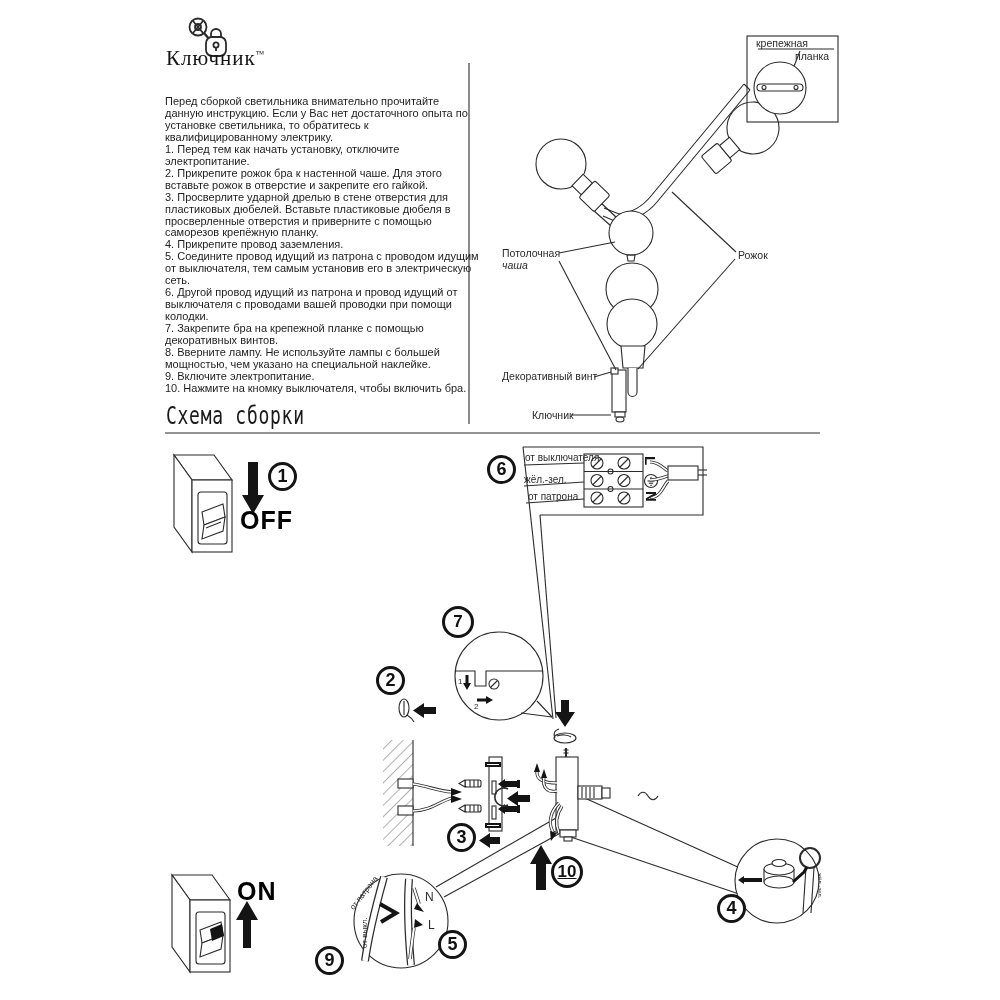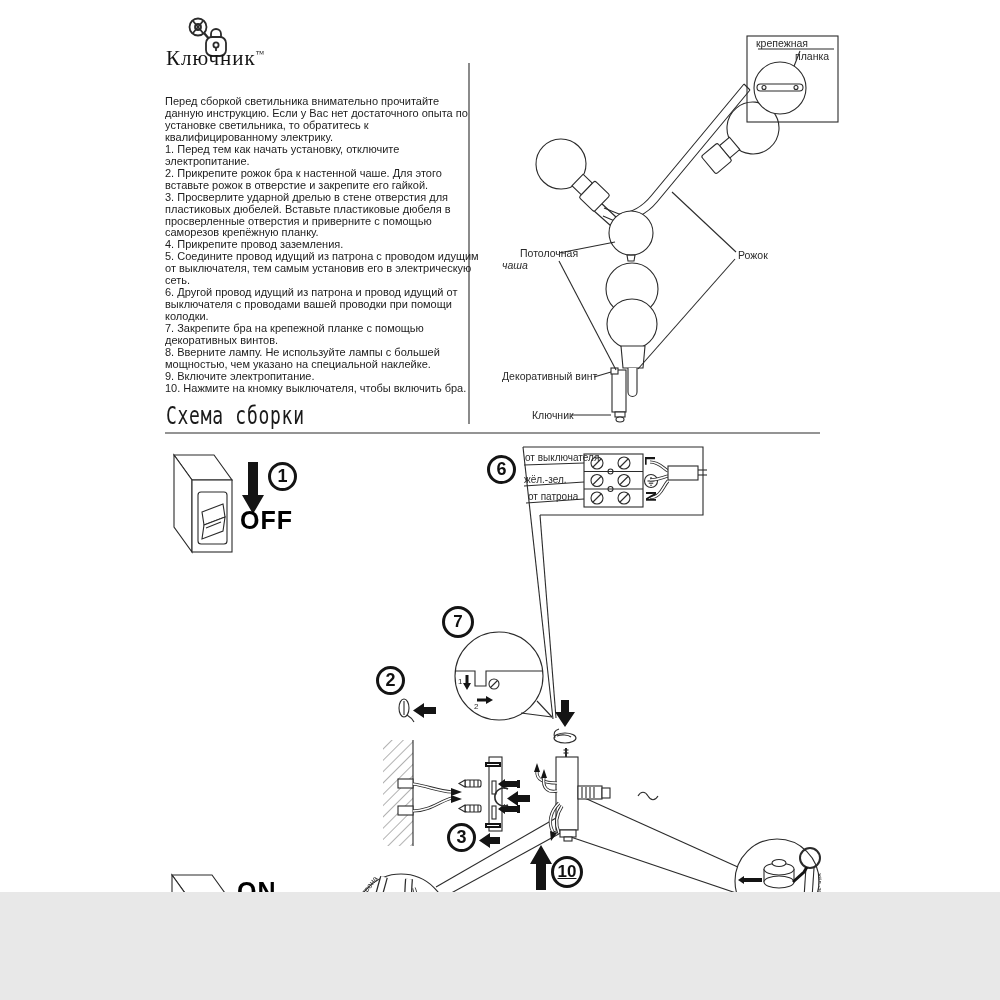--- a/index.html
+++ b/index.html
@@ -1,16 +1,16 @@
 <!DOCTYPE html>
 <html><head>
 <meta charset="utf-8">
 <style>
   html,body{margin:0;padding:0;background:#e8e8e8;}
-  .page{position:relative;width:1000px;height:892px;background:#ffffff;overflow:hidden;
+  .page{position:relative;width:1000px;height:1000px;background:#ffffff;overflow:hidden;
         font-family:"Liberation Sans",sans-serif;color:#222;}
   .art{position:absolute;left:0;top:0;}
   .art *{vector-effect:none;}
   .lbl{position:absolute;font:10.5px/1.18 "Liberation Sans",sans-serif;color:#2a2a2a;white-space:nowrap;}
   .lbl.sm{font-size:10px;}
   .lbl.xs{font-size:8px;}
   .lbl.tiny{font-size:6px;letter-spacing:0;}
   .lbl.big{font-size:25px;font-weight:600;letter-spacing:1px;color:#000000;}
   .lbl.rot90{transform:rotate(-90deg);transform-origin:0 0;}
   .lbl.rot52{transform:rotate(-52deg);transform-origin:0 0;}
@@ -349,21 +349,21 @@
     <div>8. Вверните лампу. Не используйте лампы с большей</div>
     <div>мощностью, чем указано на специальной наклейке.</div>
     <div>9. Включите электропитание.</div>
     <div>10. Нажмите на кномку выключателя, чтобы включить бра.</div>
   </div>
 
   <div class="title">Схема сборки</div>
 
   <div class="lbl" style="left:756px;top:37px;text-align:right;">крепежная</div>
   <div class="lbl" style="left:795px;top:50px;">планка</div>
-  <div class="lbl" style="left:520px;top:247px;width:58px;text-align:left;">Потолочная</div>
+  <div class="lbl" style="left:502px;top:247px;width:58px;text-align:left;">Потолочная</div>
   <div class="lbl" style="left:502px;top:259px;width:58px;font-style:italic;">чаша</div>
   <div class="lbl" style="left:738px;top:249px;">Рожок</div>
   <div class="lbl" style="left:502px;top:370px;">Декоративный винт</div>
   <div class="lbl" style="left:532px;top:409px;">Ключник</div>
 
   <div class="lbl big" style="left:240px;top:506px;">OFF</div>
   <div class="lbl big" style="left:237px;top:877px;">ON</div>
 
   <div class="lbl sm" style="left:525px;top:452px;">от выключателя</div>
   <div class="lbl sm" style="left:524px;top:474px;">жёл.-зел.</div>

